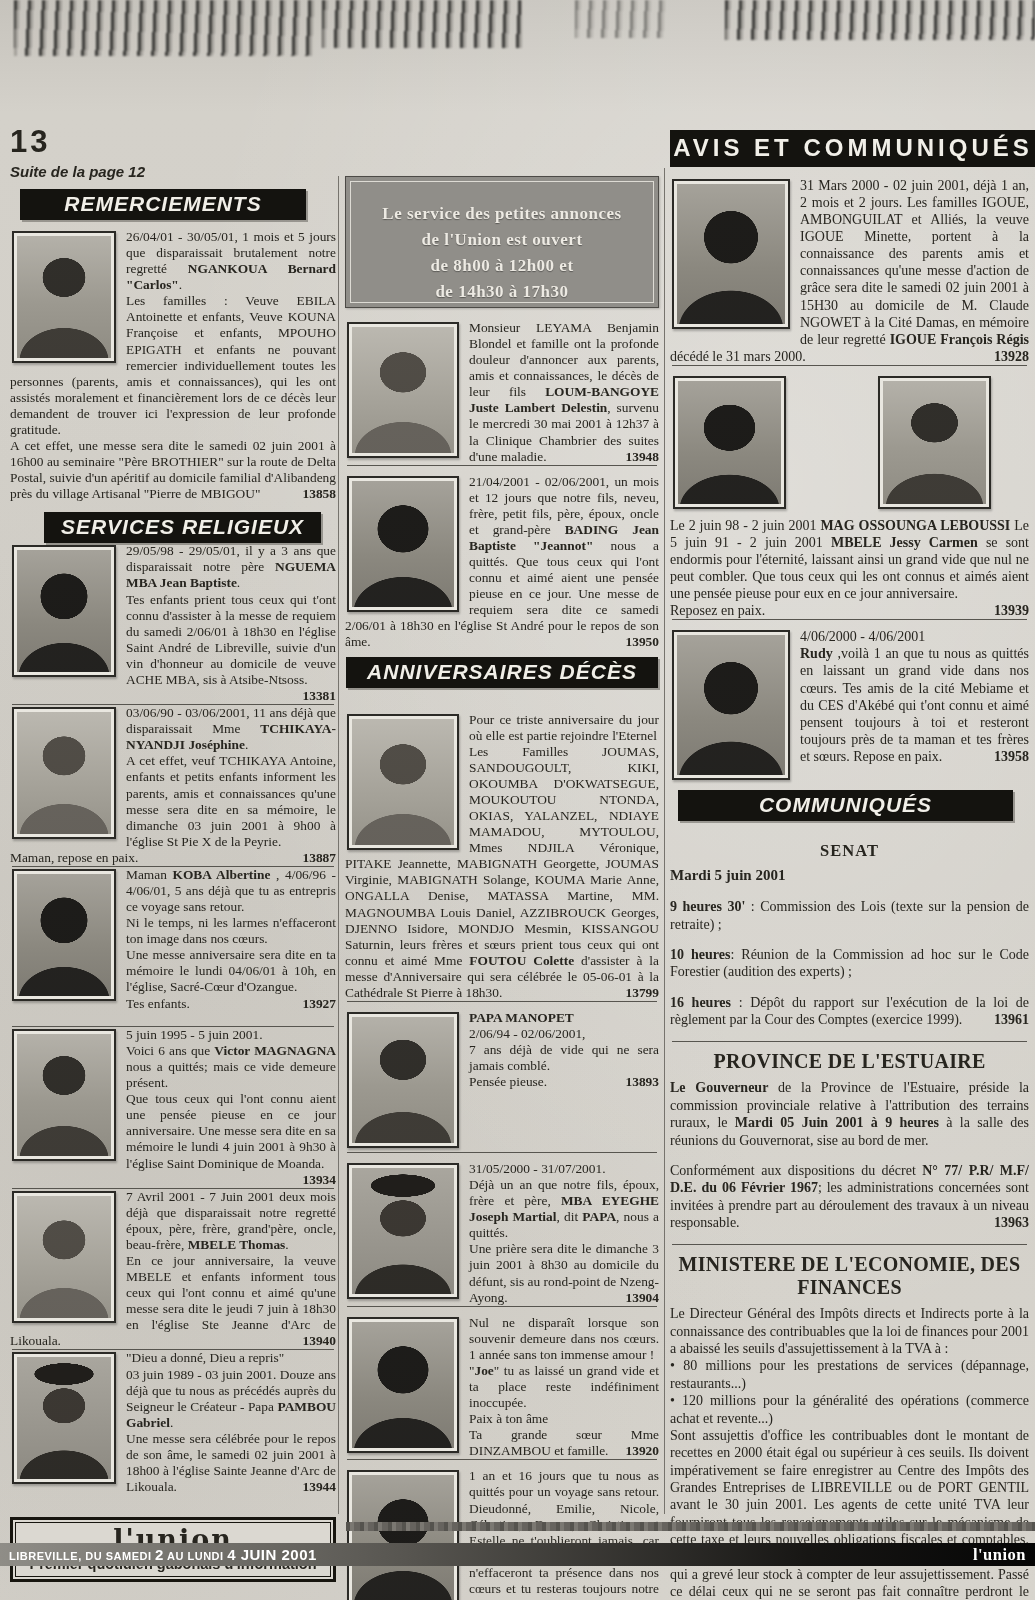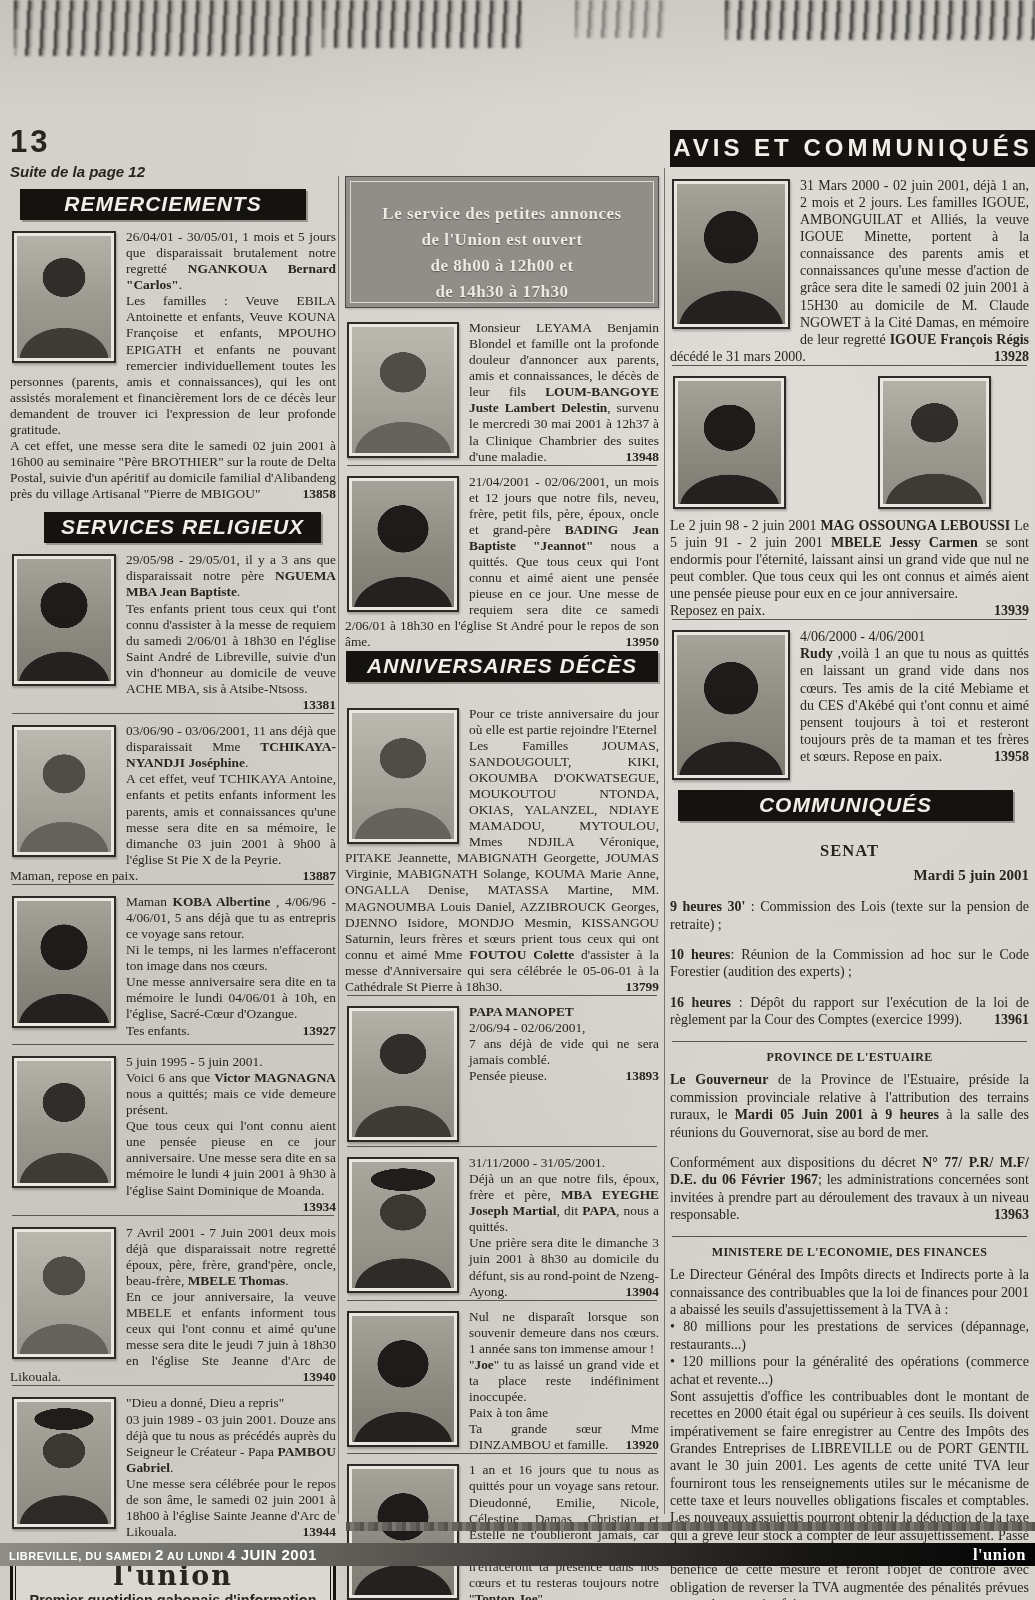--- a/index.html
+++ b/index.html
@@ -54,41 +54,41 @@
     linear-gradient(180deg,#a9a69e 0%,#8d8a82 100%)}
   .ph-l{width:104px;height:132px}
   .ph-m{width:112px;height:136px}
   .ph-r{width:118px;height:150px}
   .ph-mag{width:113px;height:133px;float:none;margin:0}
   .etx{font-size:13.4px;line-height:1.2;text-align:justify}
   .col-right .etx{font-size:14px;line-height:1.22}
   .ref{float:right;font-weight:700;padding-left:8px}
   .rule{border-top:1px solid #57554f;margin:0 2px}
   .e-rem{margin:9px 0 10px;min-height:234px}
-  .sentry{padding-top:9px;min-height:159px}
+  .sentry{min-height:159px}
   .m-entry{padding-top:8px;min-height:150px}
   .m-leyama{padding-top:4px;min-height:142px}
-  .m-bading{min-height:154px;margin-bottom:0}
+  .m-bading{min-height:154px;margin-bottom:6px}
   .m-foutou{padding-top:24px;min-height:208px}
   .m-joe{min-height:152px}
   .m-tonton{min-height:140px}
   .annoncebox{height:132px;background:#908e89;border:1px solid #4c4a46;padding:4px;margin-bottom:8px;box-shadow:1px 1px 2px rgba(0,0,0,.2)}
   .ab-inner{height:100%;border:1px solid #dddbd4;text-align:center;padding-top:19px}
   .ab-line{color:#edeae3;font-weight:700;font-size:17px;line-height:26px;letter-spacing:.5px;text-shadow:0 1px 1px rgba(40,40,38,.5)}
   .unionbox{border:3px solid #17150f;margin-top:8px;padding:2px;background:#dbd8d1}
   .ub-inner{border:1.5px solid #17150f;text-align:center;padding:1px 4px 4px}
   .ub-title{font-family:"DejaVu Serif",serif;font-weight:700;font-size:27px;letter-spacing:2px}
   .ub-sub{font-family:"Liberation Sans",sans-serif;font-weight:700;font-size:14.5px;margin-top:1px}
   .r-entry{min-height:156px}
   .r-mag{padding-top:8px;min-height:230px}
   .r-rudy{padding-top:8px;min-height:158px}
   .magphotos{display:flex;justify-content:space-between;padding:2px 38px 8px 3px}
-  .rh{font-weight:700;font-size:12px;text-align:center;letter-spacing:.3px;margin-bottom:6px}
+  .rh{font-weight:700;font-size:20px;text-align:center;letter-spacing:.3px;margin-bottom:6px}
   .senat-title{font-weight:700;font-size:16.5px;text-align:center;letter-spacing:1px}
-  .senat-date{font-weight:700;font-size:15px;text-align:right;margin:6px 0 14px}
+  .senat-date{font-weight:700;font-size:15px;text-align:left;margin:6px 0 14px}
   .rp{font-size:14px;line-height:1.24;text-align:justify;margin-bottom:13px}
   .rsec{padding-top:8px}
   .endstrip{position:absolute;left:346px;right:0;top:1522px;height:9px;filter:blur(.6px);
     background:repeating-linear-gradient(90deg,#55534e 0 4px,#7b7872 4px 8px,#66635e 8px 14px)}
   .footer{position:absolute;left:0;right:0;top:1543px;height:23px;display:flex;justify-content:space-between;align-items:center;
     padding:0 9px;background:linear-gradient(90deg,#8f8d87 0,#56544f 40%,#171614 78%,#050505 100%)}
   .f-date{color:#fff;font-family:"Liberation Sans",sans-serif;font-weight:700;font-size:11px;text-transform:uppercase;letter-spacing:.5px}
   .f-date b{font-size:15px}
   .f-brand{color:#fff;font-weight:700;font-size:16.5px;letter-spacing:.5px}
   b{font-weight:700}
@@ -220,21 +220,21 @@
         <div class="img"></div>
       </div>
     <p class="etx"><span><b>PAPA MANOPET</b><br><span>2/06/94 - 02/06/2001,</span><br><span>7 ans déjà de vide qui ne sera jamais comblé.</span><br><span>Pensée pieuse.</span></span><span class="ref">13893</span></p>
   </div>
   <div class="rule"></div>
 
   <div class="entry m-entry">
     <div class="photo ph-m">
         <div class="img cap"></div>
       </div>
-    <p class="etx"><span><span>31/11/2000 - 31/05/2001.</span><br><span>Déjà un an que notre fils, époux, frère et père, </span><b>MBA EYEGHE Joseph Martial</b><span>, dit </span><b>PAPA</b><span>, nous a quittés.</span><br><span>Une prière sera dite le dimanche 3 juin 2001 à 8h30 au domicile du défunt, sis au rond-point de Nzeng-Ayong.</span></span><span class="ref">13904</span></p>
+    <p class="etx"><span><span>31/05/2000 - 31/07/2001.</span><br><span>Déjà un an que notre fils, époux, frère et père, </span><b>MBA EYEGHE Joseph Martial</b><span>, dit </span><b>PAPA</b><span>, nous a quittés.</span><br><span>Une prière sera dite le dimanche 3 juin 2001 à 8h30 au domicile du défunt, sis au rond-point de Nzeng-Ayong.</span></span><span class="ref">13904</span></p>
   </div>
   <div class="rule"></div>
 
   <div class="entry m-entry m-joe">
     <div class="photo ph-m">
         <div class="img dark"></div>
       </div>
     <p class="etx"><span><span>Nul ne disparaît lorsque son souvenir demeure dans nos cœurs. 1 année sans ton immense amour !</span><br><span>"</span><b>Joe</b><span>" tu as laissé un grand vide et ta place reste indéfiniment inoccupée.</span><br><span>Paix à ton âme</span><br><span>Ta grande sœur Mme DINZAMBOU et famille.</span></span><span class="ref">13920</span></p>
   </div>
   <div class="rule"></div>

